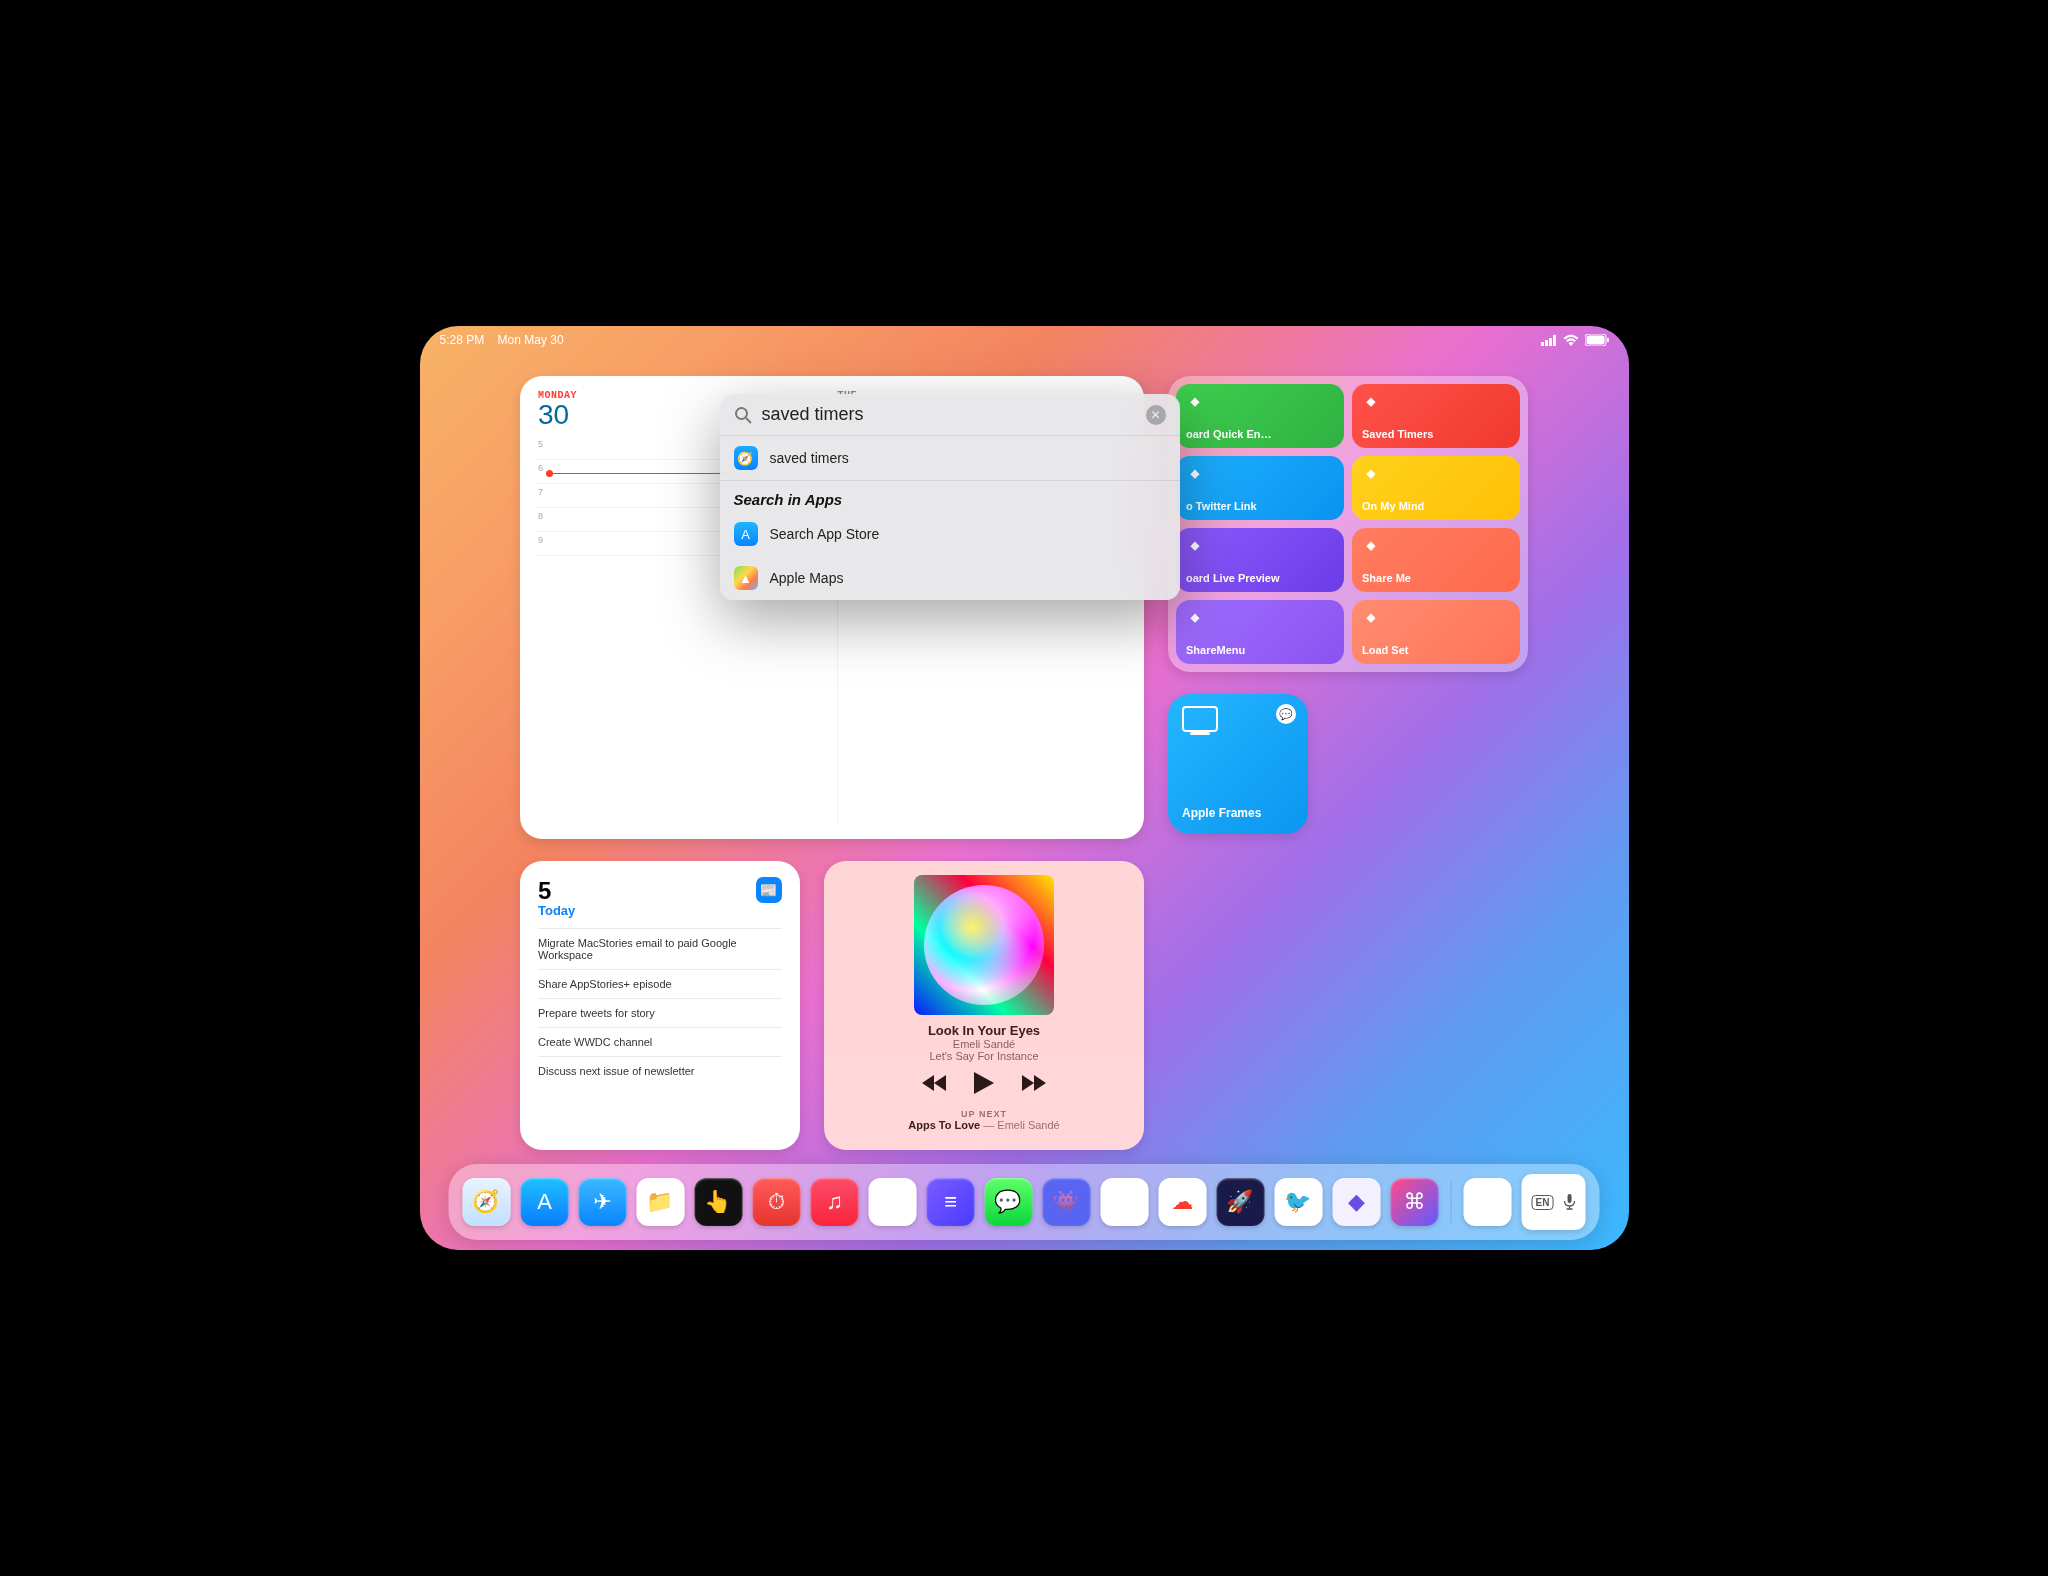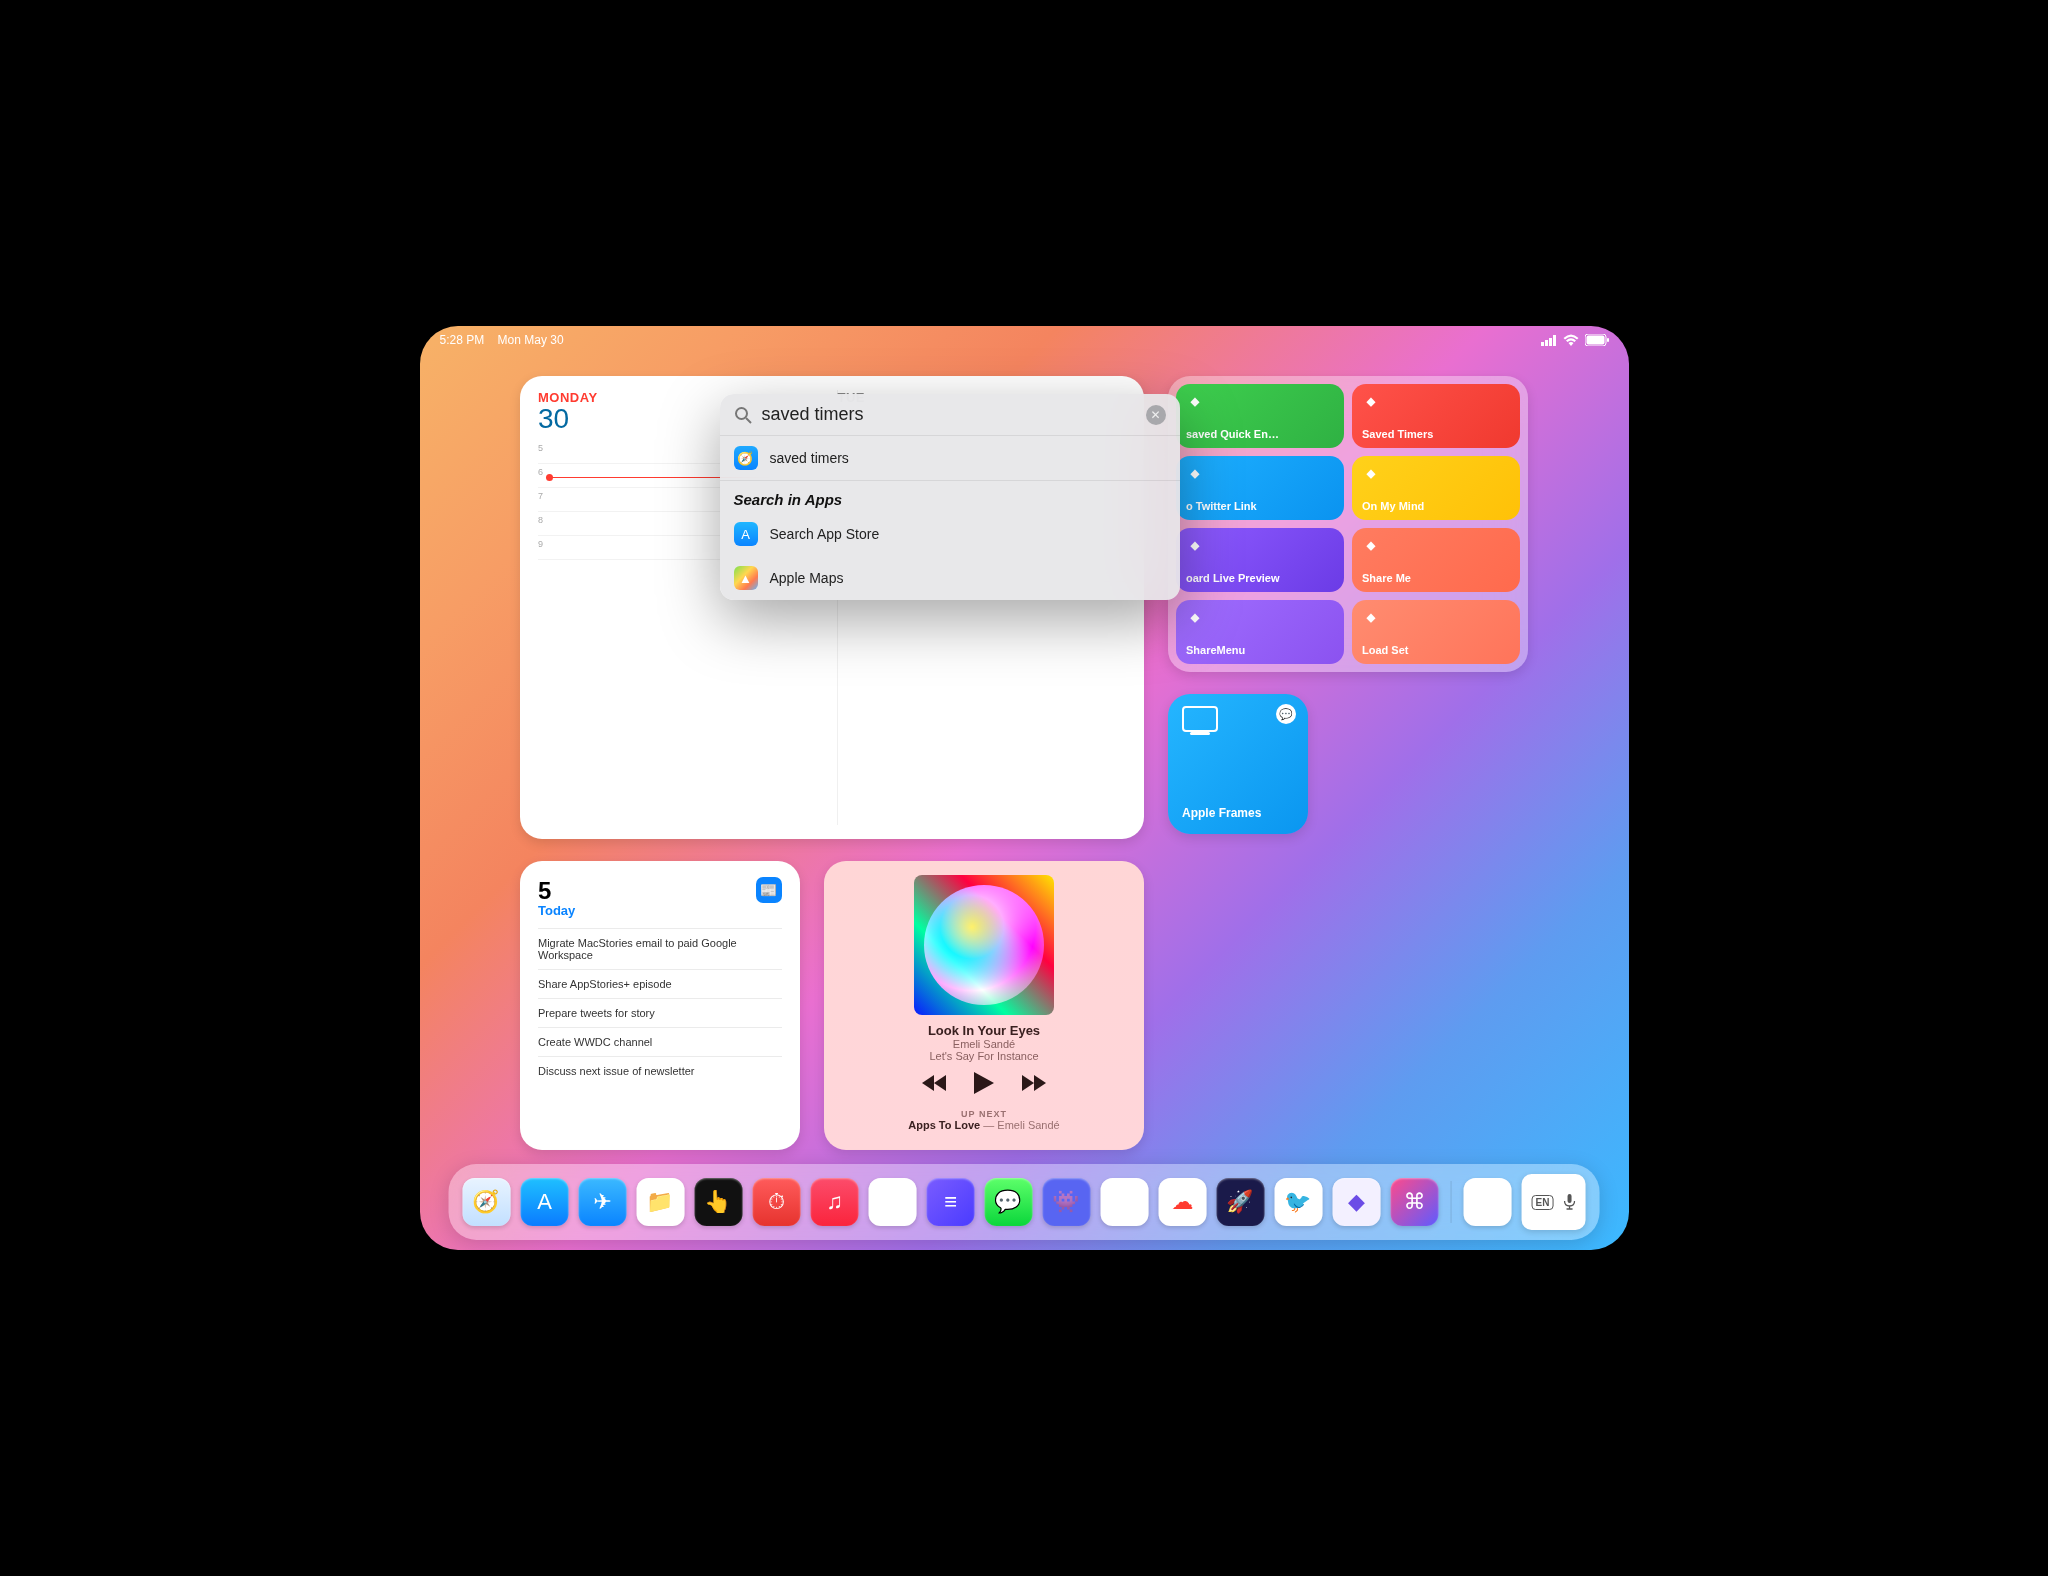--- a/index.html
+++ b/index.html
@@ -64,21 +64,21 @@
   gap: 0;
   padding: 14px 0 14px 18px;
 }
 .cal-day {
   flex: 1;
   border-right: 1px solid rgba(0,0,0,0.06);
   padding-right: 10px;
   position: relative;
 }
 .cal-day:last-child { border-right: none; padding-right: 18px; }
-.cal-label { font-size: 13px; font-weight: 600; letter-spacing: 0.5px; color: #ff3b30; }
+.cal-label { font-size: 10px; font-weight: 600; letter-spacing: 0.5px; color: #ff3b30; font-family: Liberation Mono, monospace; }
 .cal-label.gray { color: #888; }
 .cal-num { font-size: 28px; font-weight: 400; color: #0369a1; margin-top: -2px; }
 .cal-hours { margin-top: 8px; position: relative; }
 .cal-hour { font-size: 9px; color: #aaa; height: 24px; display: flex; align-items: flex-start; }
 .cal-hour span { border-bottom: 1px solid rgba(0,0,0,0.05); flex: 1; padding-bottom: 10px; }
 .cal-now-line { position: absolute; left: 12px; right: 0; height: 1px; background: #ff3b30; top: 34px; }
 .cal-now-line::before { content:""; position:absolute; left:-4px; top:-3px; width:7px; height:7px; background:#ff3b30; border-radius:50%; }
 .shortcuts-widget {
   padding: 8px;
   background: rgba(255,255,255,0.35);
@@ -298,21 +298,21 @@
               </div>
           </div>
         </div>
       </div>
 
       <div class="shortcuts-col">
         <div class="widget shortcuts-widget">
           <div class="shortcuts-grid">
               <div class="sc-tile sc-green">
                 <div class="sc-icon">◆</div>
-                <div>saved Quick En…</div>
+                <div>oard Quick En…</div>
               </div>
               <div class="sc-tile sc-red">
                 <div class="sc-icon">◆</div>
                 <div>Saved Timers</div>
               </div>
               <div class="sc-tile sc-cyan">
                 <div class="sc-icon">◆</div>
                 <div>o Twitter Link</div>
               </div>
               <div class="sc-tile sc-yellow">

